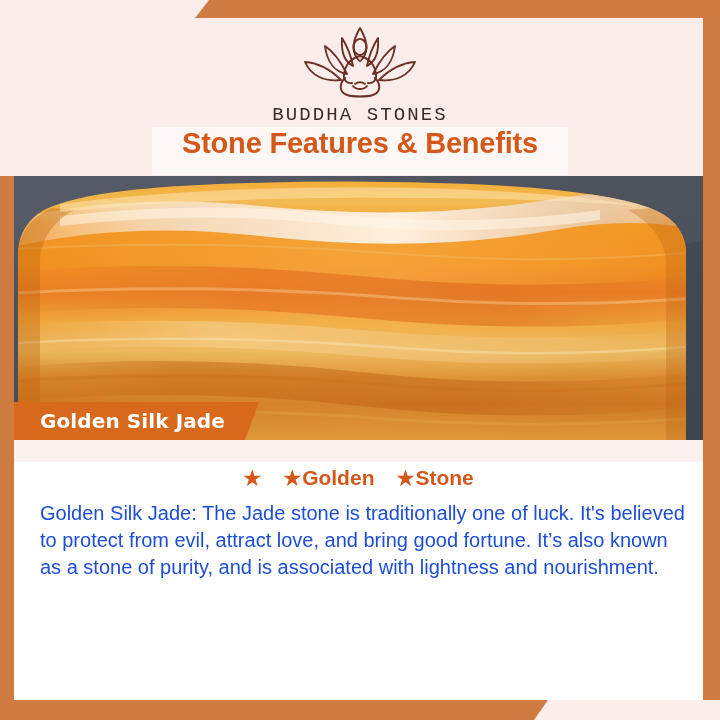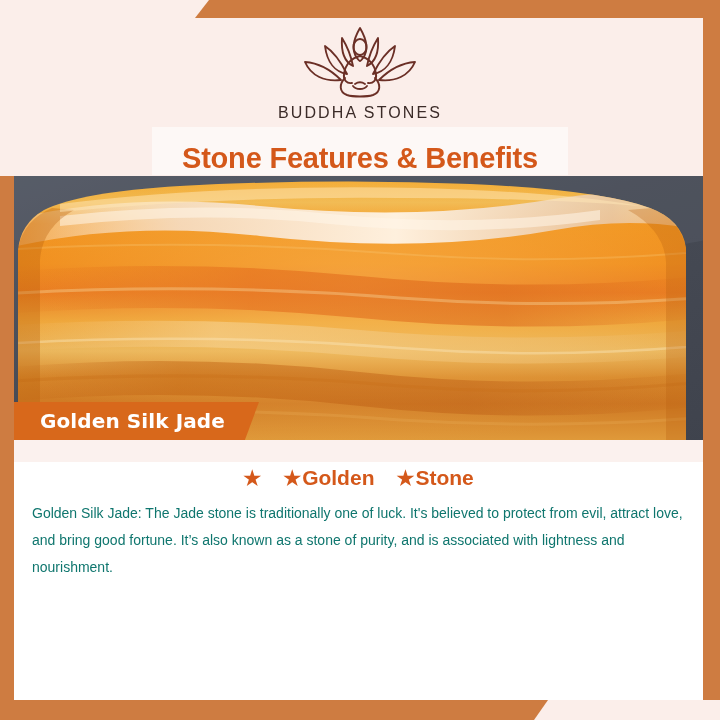--- a/index.html
+++ b/index.html
@@ -58,29 +58,29 @@
     position:absolute; left:0; top:0; width:720px; height:176px;
     background:#fbeeea; z-index:2;
   }
   .logo-wrap{
     position:absolute; left:0; right:0; top:22px;
     display:flex; flex-direction:column; align-items:center;
   }
   .logo-mark{ width:150px; height:78px; display:block; }
   .logo-text{
     margin-top:4px;
-    font-family:Liberation Sans, sans-serif;
-    font-size:16px; letter-spacing:2.1px; color:#3b2b28;
+    font-family:Liberation Mono, monospace;
+    font-size:19px; letter-spacing:2.1px; color:#3b2b28;
     font-weight:400;
   }
 
   .title-box{
     position:absolute; left:152px; top:127px; width:416px; height:48px;
     background:#fdf8f6;
-    display:flex; align-items:flex-end; justify-content:center;
+    display:flex; align-items:flex-start; justify-content:center;
     z-index:4;
   }
   .title-text{
     font-family:"Liberation Sans Narrow","Liberation Sans",sans-serif;
     font-size:29px; font-weight:bold; color:#d4581a;
     letter-spacing:-0.2px; white-space:nowrap;
     transform:scaleX(1.0);
   }
 
   
@@ -114,23 +114,23 @@
     display:flex; align-items:center; gap:5px;
     color:#d4581a; font-weight:bold; font-size:21px;
     font-family:"Liberation Sans Narrow","Liberation Sans",sans-serif;
     white-space:nowrap;
   }
   .benefit .star{ font-size:20px; line-height:1; }
   .benefit.tight{ gap:1px; }
 
   
   .description{
-    position:absolute; left:32px; right:28px; top:500px;
+    position:absolute; left:40px; right:28px; top:500px;
     font-family:"Liberation Sans Narrow","Liberation Sans",sans-serif;
-    font-size:14px; line-height:27px; color:#0f766e;
+    font-size:20px; line-height:27px; color:#1d4ed8;
     z-index:4; text-align:left;
   }
 </style>
 </head>
 <body>
 
 <div class="page">
 
   <div class="photo">
     <svg viewBox="0 0 720 265" preserveAspectRatio="none">

